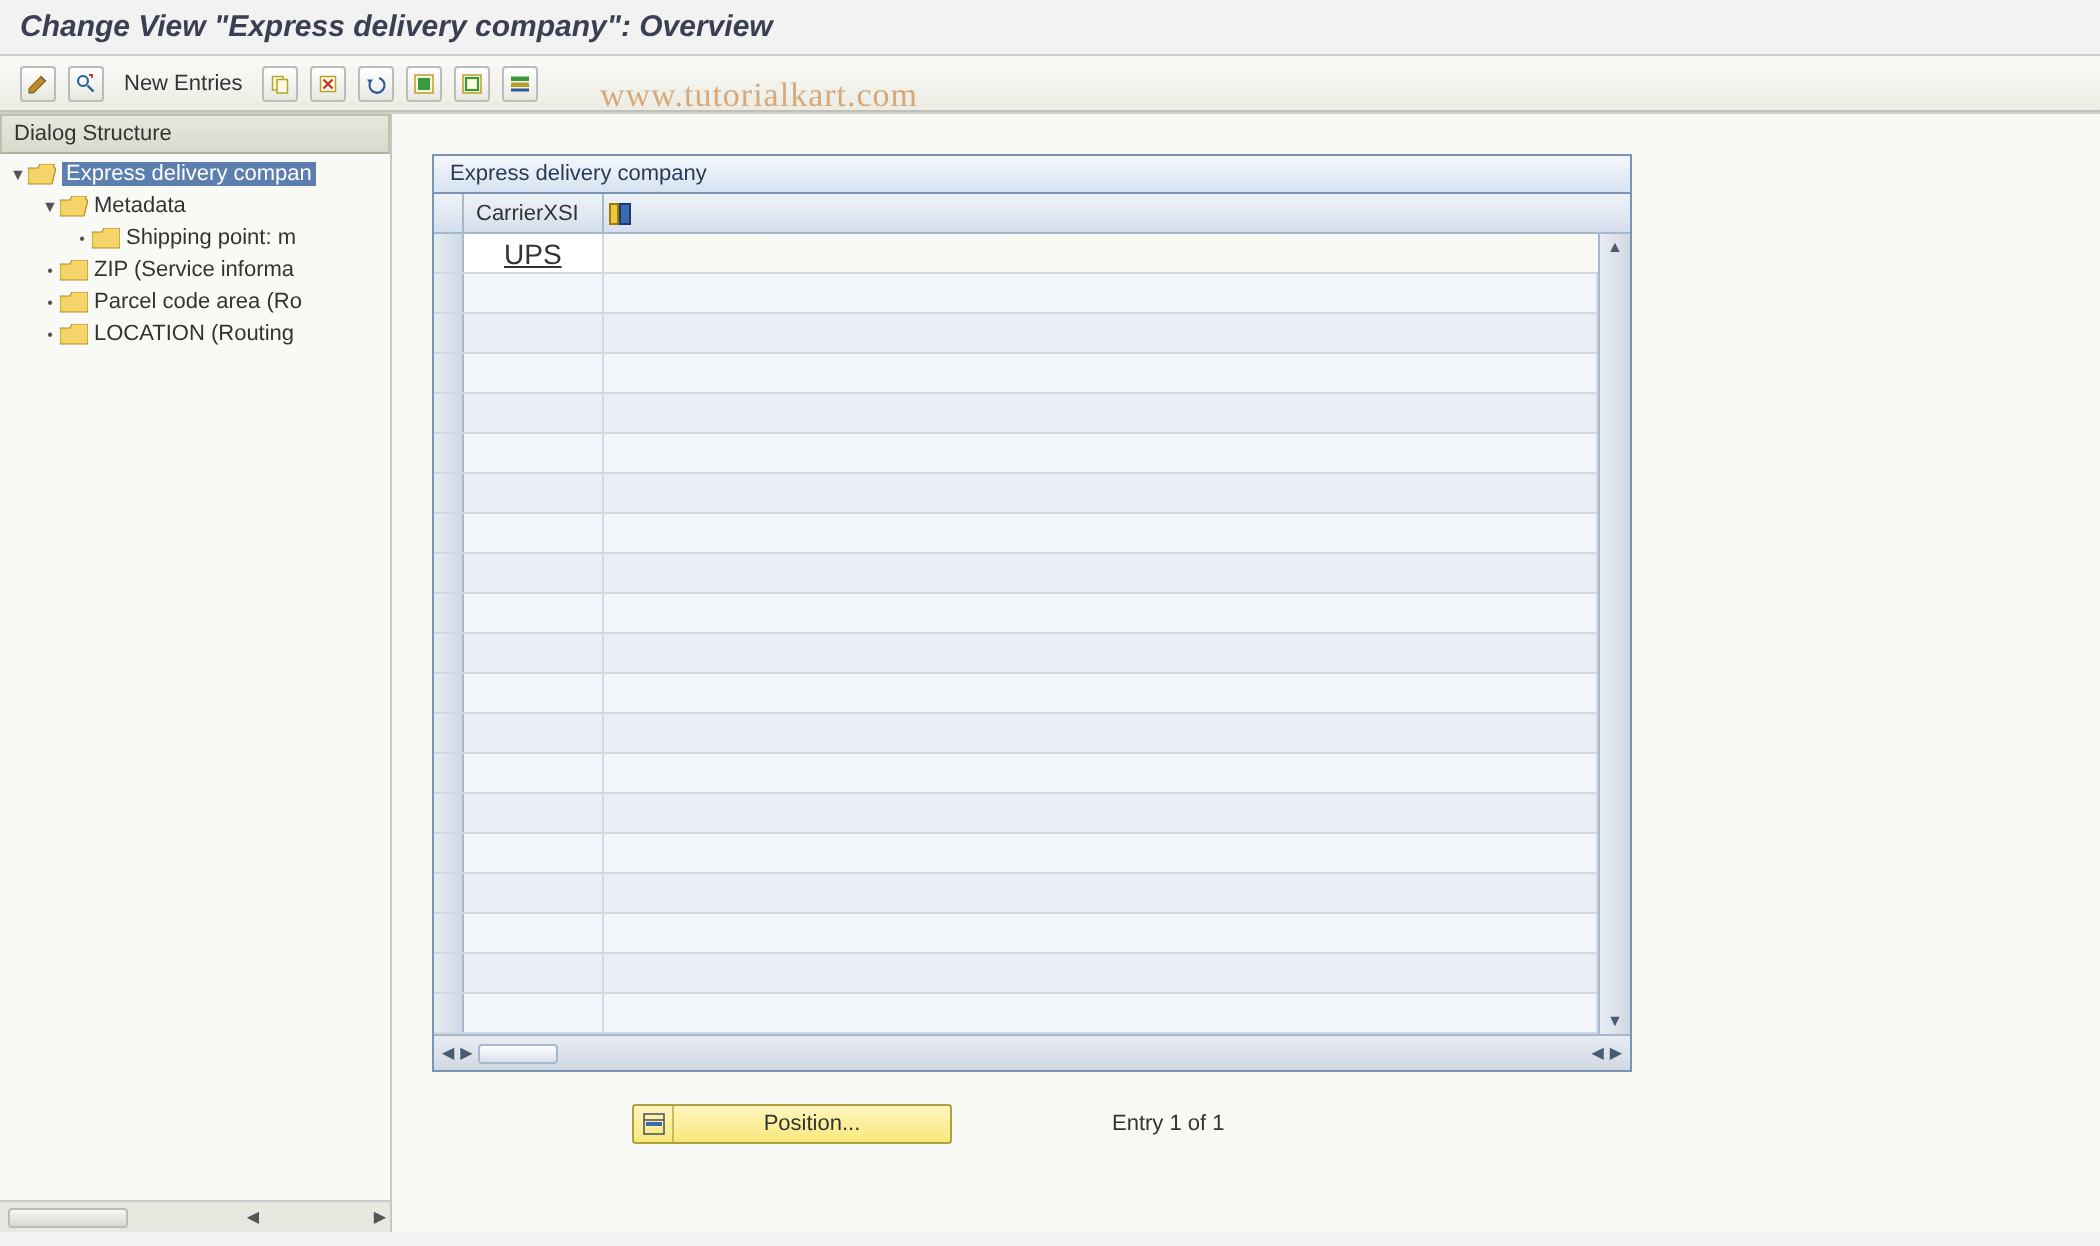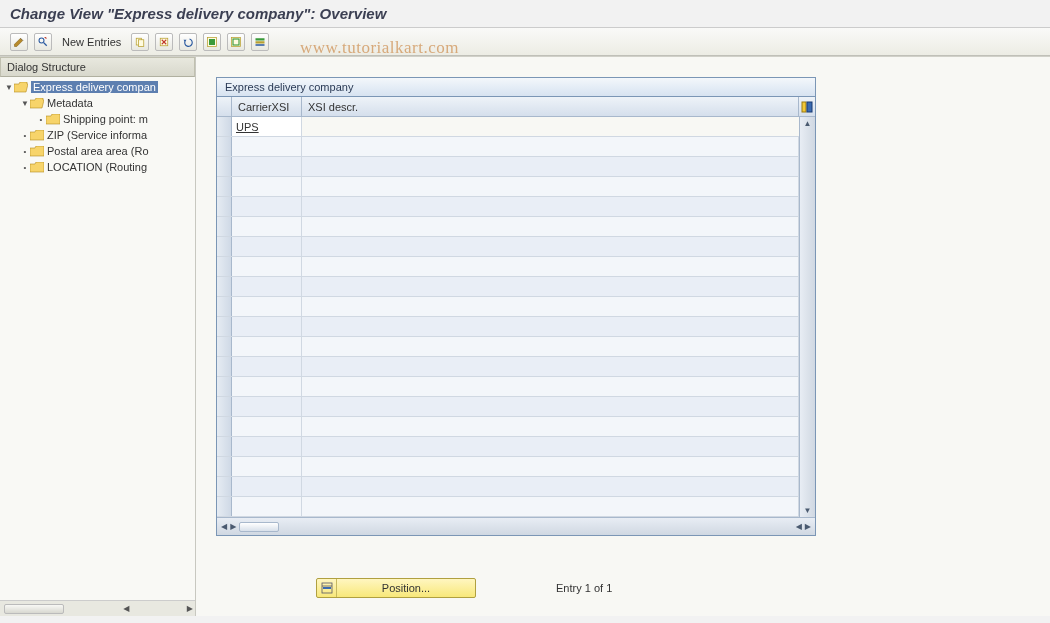--- a/index.html
+++ b/index.html
@@ -198,22 +198,22 @@
     height: 20px;
     border-bottom: 1px solid #d0d8e2;
   }
   .rowsel {
     width: 15px;
     background: linear-gradient(to right,#e6ecf3,#cfd9e6);
     border-right: 1px solid #a8b8cc;
     cursor:pointer;
   }
   .cell {
-    padding: 0 4px;
-    font-size: 11px;
+    padding: 0 20px;
+    font-size: 14px;
     border-right: 1px solid #d0d8e2;
     display:flex;
     align-items:center;
     background:#fff;
   }
   .cell.c1 { width:70px; text-decoration: underline; color:#333; text-decoration-style: solid; }
   .cell.c2 { flex:1; }
   .cell.c2 .val { background:#cfe2f8; padding: 0 2px; text-decoration: underline; }
   .grow.empty .cell { background:#f3f6fa; }
   .grow.alt .cell { background:#e9eef6; }
@@ -241,21 +241,21 @@
   .grid-hscroll .thumb {
     width: 40px; height: 10px;
     background: linear-gradient(#fff,#d8e0ea);
     border:1px solid #a8b8cc;
     border-radius:2px;
     cursor:pointer;
   }
   .grid-hscroll .spacer { flex:1; }
 
   .footer-row {
-    margin-top: 42px;
+    margin-top: 16px;
     display:flex;
     align-items:center;
     gap: 80px;
     padding-left: 100px;
   }
   .position-btn {
     display:flex;
     align-items:center;
     border: 1px solid #b0a040;
     background: linear-gradient(#fff6c0,#f8e87a);
@@ -385,21 +385,21 @@
           </span>
           <span class="tree-label">ZIP (Service informa</span>
         </div>
         <div class="tree-item" style="padding-left: 20px;">
           <span class="tree-toggle">•</span>
           <span class="folder-icon">
             <svg viewBox="0 0 14 11">
               <path d="M0 2 L5 2 L6 0 L14 0 L14 10 L0 10 Z" fill="#f7d46a" stroke="#b38a20" stroke-width="0.6"></path>
             </svg>
           </span>
-          <span class="tree-label">Postal area area (Ro</span>
+          <span class="tree-label">Parcel code area (Ro</span>
         </div>
         <div class="tree-item" style="padding-left: 20px;">
           <span class="tree-toggle">•</span>
           <span class="folder-icon">
             <svg viewBox="0 0 14 11">
               <path d="M0 2 L5 2 L6 0 L14 0 L14 10 L0 10 Z" fill="#f7d46a" stroke="#b38a20" stroke-width="0.6"></path>
             </svg>
           </span>
           <span class="tree-label">LOCATION (Routing</span>
         </div>
@@ -410,21 +410,20 @@
       <span class="arrow">▶</span>
     </div>
   </div>
 
   <div class="table-area">
     <div class="grid-wrap">
       <div class="grid-title">Express delivery company</div>
       <div class="grid-head">
         <div class="rowsel-head"></div>
         <div class="col col1">CarrierXSI</div>
-        <div class="col col2">XSI descr.</div>
         <div class="config-icon">
           <svg viewBox="0 0 12 12">
               <rect x="1" y="1" width="4" height="10" fill="#f2c838" stroke="#9a7a10"></rect>
               <rect x="6" y="1" width="5" height="10" fill="#3a6ab0" stroke="#1a3a70"></rect>
             </svg>
         </div>
       </div>
       <div class="grid-body">
         <div class="grid-rows" id="grid-rows">
             <div class="grow">

